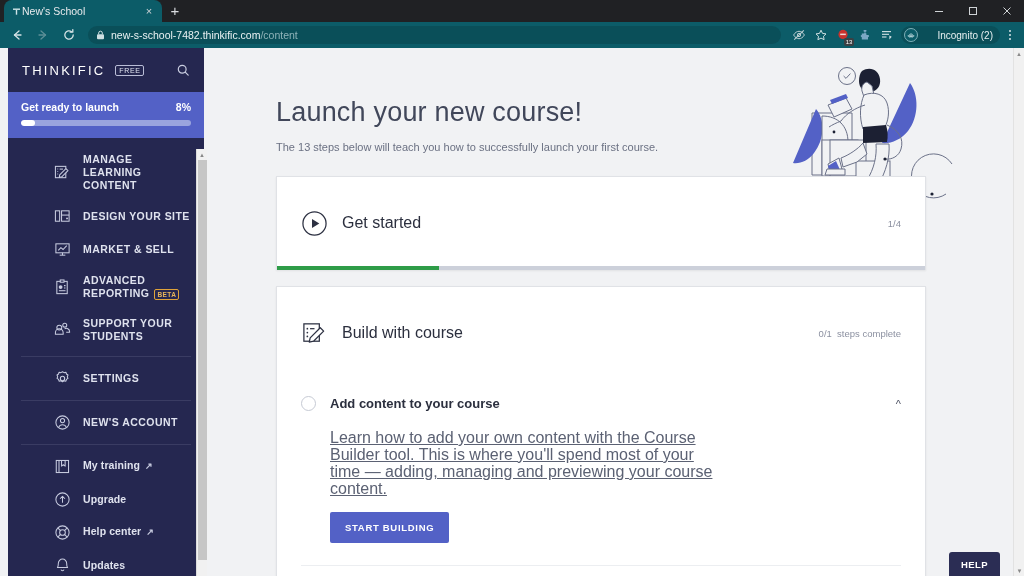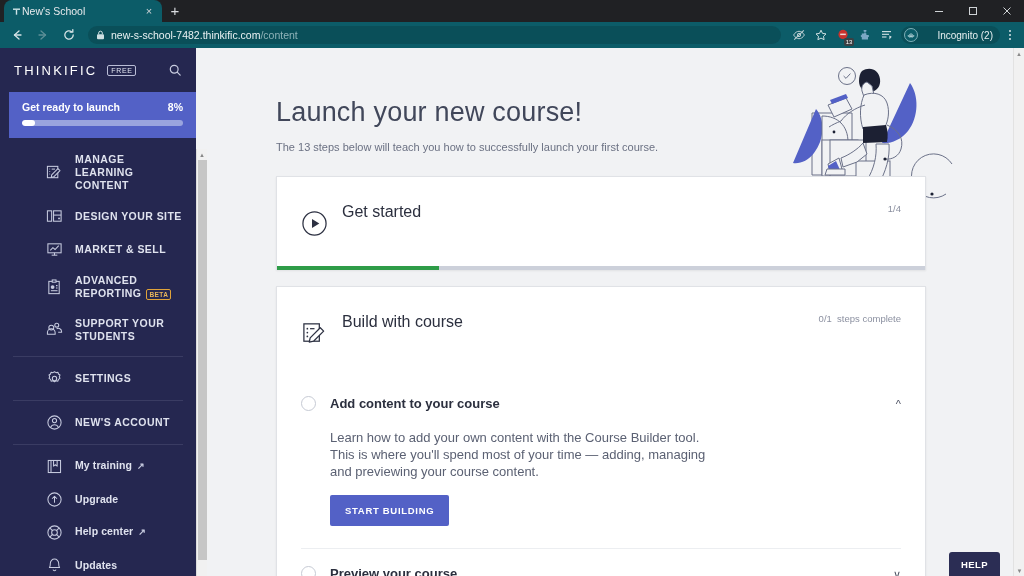--- a/index.html
+++ b/index.html
@@ -93,41 +93,41 @@
   }
   .incog-label { font-size: 10px; color: #e6eff0; white-space: nowrap; }
   .kebab { width: 16px; display: flex; flex-direction: column; align-items: center; gap: 2px; }
   .kebab i { width: 2px; height: 2px; background: #d6e3e6; border-radius: 50%; display: block; }
 
   
   .page { position: absolute; top: 48px; left: 0; width: 1024px; height: 528px; background: #f1f2f4; }
 
   
   .sidebar {
-    position: absolute; left: 0; top: 0;
+    position: absolute; left: 8px; top: 0;
     width: 196px; height: 528px;
     background: #252750;
     overflow: hidden;
   }
   .sb-head {
     height: 44px; display: flex; align-items: center;
     padding: 0 14px; gap: 8px;
   }
   .logo {
     font-size: 13px; letter-spacing: 2.2px; color: #fff;
     font-weight: 500; white-space: nowrap;
   }
   .freetag {
     border: 1px solid #b9bdd6; border-radius: 2px;
     font-size: 7px; letter-spacing: .6px; color: #dfe2ef;
     padding: 1px 3px; margin-left: 2px;
   }
   .sb-search { margin-left: auto; color: #c9cde0; display: flex; align-items: center; }
 
-  .launchbar { background: #5361c6; padding: 9px 13px 12px; margin-left: 9px; }
+  .launchbar { background: #5361c6; padding: 9px 13px 12px; }
   .launch-row { display: flex; align-items: center; justify-content: space-between; }
   .launch-label { font-size: 10.5px; color: #fff; font-weight: bold; }
   .launch-pct { font-size: 10.5px; color: #fff; font-weight: bold; }
   .launch-track {
     margin-top: 7px; height: 6px; border-radius: 3px;
     background: #9aa4de; overflow: hidden;
   }
   .launch-fill { height: 6px; border-radius: 3px; background: #ffffff; }
 
   .sb-nav { padding-top: 7px; }
@@ -170,42 +170,42 @@
 
   .cards { margin: 23px 0 0 81px; width: 650px; }
 
   .card {
     background: #fff; border: 1px solid #e0e2e6;
     box-shadow: 0 1px 2px rgba(0,0,0,.07);
     position: relative;
   }
   .card + .card { margin-top: 16px; }
   .card-head {
-    display: flex; 
+    display: flex; align-items: center;
     padding: 26px 24px; height: 92px;
   }
   .card-ico { width: 30px; flex: 0 0 30px; display: flex; align-items: center; color: #2d3142; }
   .card-title { font-size: 16px; color: #2b2f3e; margin-left: 11px; }
   .card-meta { margin-left: auto; font-size: 9.5px; color: #8b90a0; }
   .card-meta .num { color: #8b90a0; }
   .card-progress { position: absolute; left: 0; bottom: -1px; height: 4px; width: 100%; background: #ccd0da; }
   .card-progress .fill { height: 4px; background: #2e9c48; }
 
   .steps { padding: 0 24px; }
   .step { border-top: 1px solid #eceef1; }
   .step:first-child { border-top: none; }
   .step-head { display: flex; align-items: center; padding: 17px 0 0; }
   .step-radio {
     width: 15px; height: 15px; flex: 0 0 15px; border-radius: 50%;
     border: 1.4px solid #c6cad4; background: #fff;
   }
   .step-title { font-size: 13px; font-weight: bold; color: #2b2f3e; margin-left: 14px; }
   .step-chev { margin-left: auto; color: #4a4f60; font-size: 11px; line-height: 10px; }
   .step-body { padding: 18px 0 22px 29px; }
-  .step-desc { font-size: 13px; line-height: 17px; color: #5b6173; width: 390px; }
+  .step-desc { font-size: 16px; line-height: 17px; color: #5b6173; width: 390px; text-decoration: underline; }
   .btn-primary {
     margin-top: 15px; display: inline-block;
     background: #5361c6; color: #fff;
     font-size: 9.5px; font-weight: bold; letter-spacing: .7px;
     padding: 10px 15px; border: none; border-radius: 2px;
   }
 
   .help-btn {
     position: absolute; right: 12px; bottom: 8px;
     background: #2b2d54; color: #fff;

